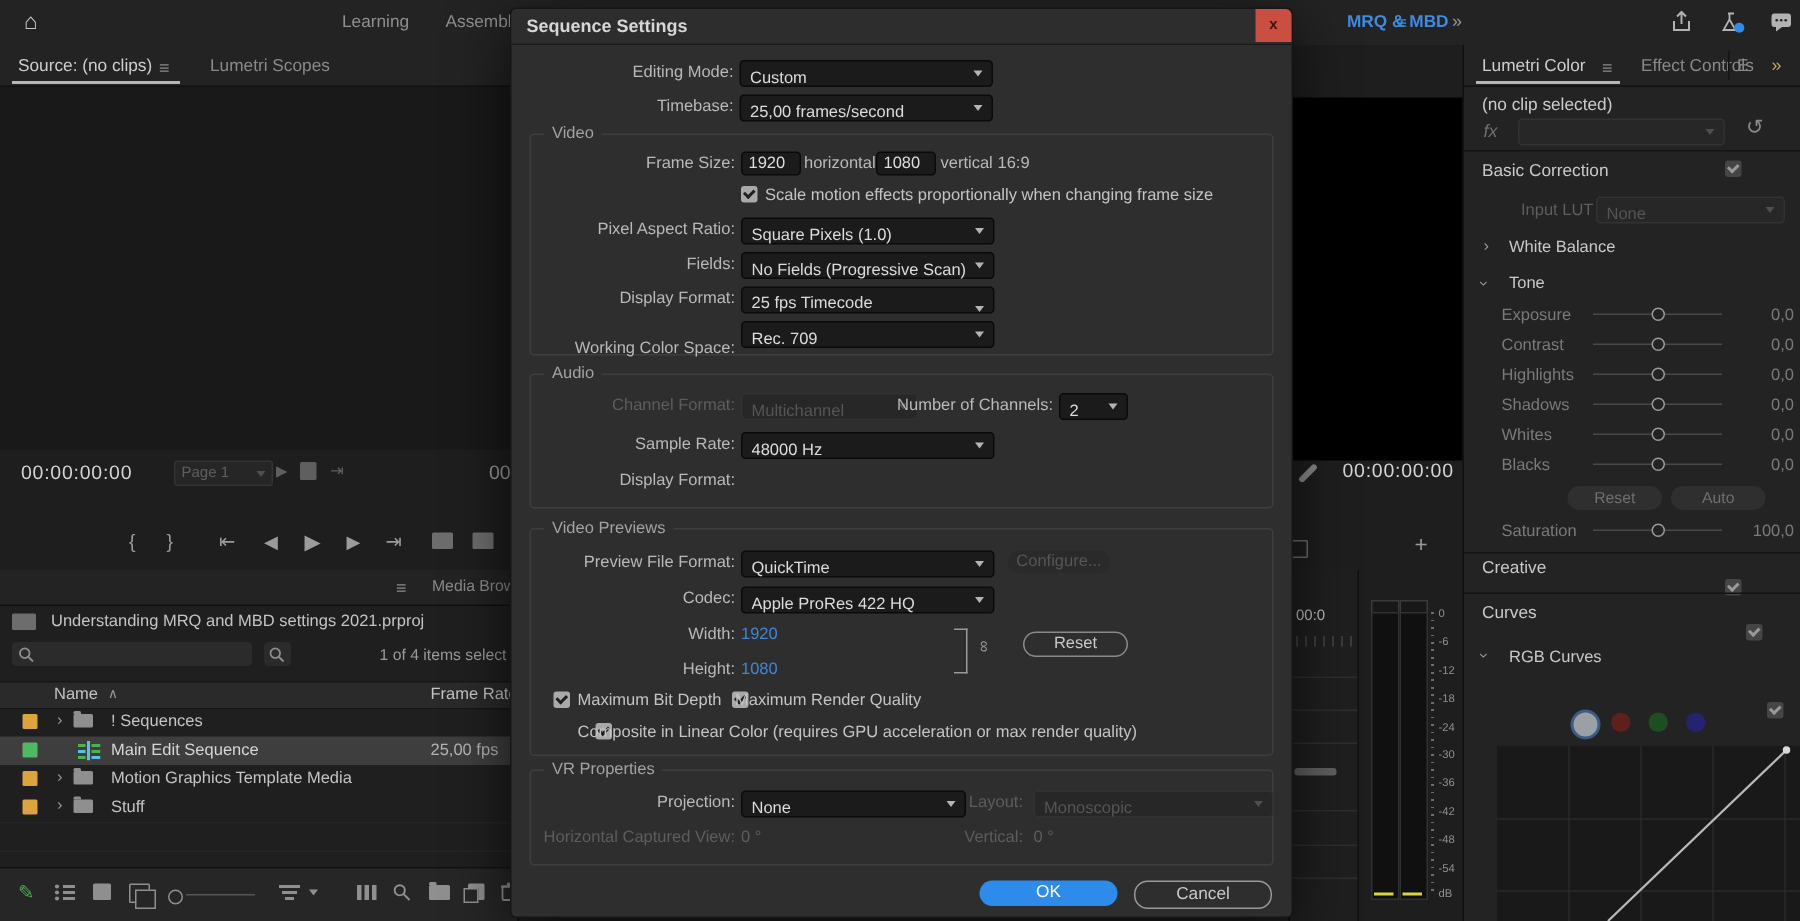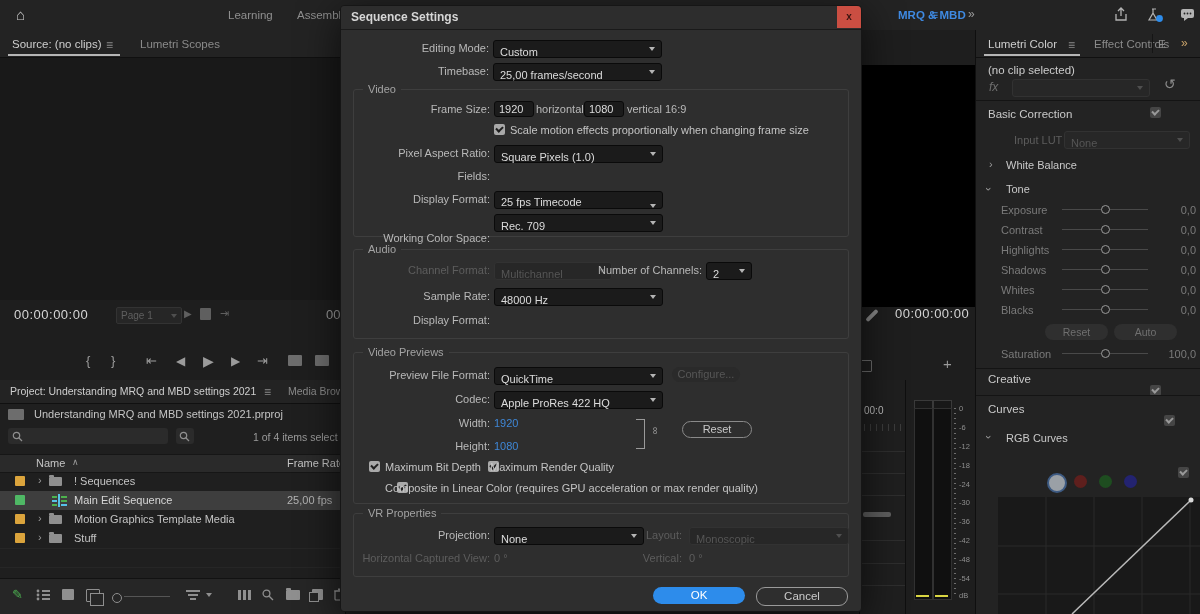--- a/index.html
+++ b/index.html
@@ -111,21 +111,20 @@
   <div class="p" style="left:345px;top:30px;width:630px;height:350px;background:#1e1e1e;border-bottom:1px solid #0f0f0f;">
     <div class="p" style="left:255px;top:35px;width:560px;height:242px;background:#000;"></div>
     <div class="p" style="left:525px;top:278px;width:4px;height:15px;background:#8a8a8a;border-radius:2px;transform:rotate(45deg);"></div>
     <span class="p nw" style="left:550px;top:276px;font-size:13px;color:#d6d6d6;letter-spacing:.5px;">00:00:00:00</span>
     <div class="p" style="left:515px;top:330px;width:10px;height:10px;border:1px solid #6d6d6d;border-radius:1px;"></div>
     <span class="p" style="left:598px;top:325px;color:#9a9a9a;font-size:15px;">+</span>
   </div>
 
   <div class="p" style="left:0;top:380px;width:345px;height:234px;background:#1f1f1f;">
     <div class="p panel-tabs" style="left:0;top:0;width:345px;height:23px;">
-      <span class="p ptab on nw" style="left:10px;top:5px;font-size:10.5px;">Project: Understanding MRQ and MBD settings 2021</span>
       <span class="p menu-ic" style="left:264px;top:5px;">≡</span>
       <span class="p ptab nw" style="left:288px;top:5px;font-size:10.5px;">Media Browser</span>
     </div>
     <div class="p" style="left:8px;top:29px;width:16px;height:11px;background:#6d6d6d;border-radius:1px;"></div>
     <span class="p nw" style="left:34px;top:28px;color:#c4c4c4;">Understanding MRQ and MBD settings 2021.prproj</span>
     <div class="p" style="left:8px;top:48px;width:160px;height:16px;background:#2b2b2b;border-radius:3px;">
       <svg style="position:absolute;left:4px;top:3px;" width="11" height="11">
           <circle cx="4.5" cy="4.5" r="3.2" fill="none" stroke="#8f8f8f" stroke-width="1.2"></circle>
           <line x1="7" y1="7" x2="10" y2="10" stroke="#8f8f8f" stroke-width="1.2"></line>
         </svg>
@@ -390,28 +389,32 @@
       <span class="p cb" style="left:140px;top:34px;"></span>
       <span class="p nw" style="left:156px;top:34px;color:#c4c4c4;">Scale motion effects proportionally when changing frame size</span>
 
       <span class="p lblr nw" style="left:0px;top:57px;width:136px;">Pixel Aspect Ratio:</span>
       <div class="p dd" style="left:140px;top:55px;width:155px;">
           <span class="v">Square Pixels (1.0)</span>
           <span class="chev"></span>
         </div>
 
       <span class="p lblr nw" style="left:0px;top:80px;width:136px;">Fields:</span>
+      <div class="p dd" style="left:140px;top:78px;width:155px;">
+          <span class="v">No Fields (Progressive Scan)</span>
+          <span class="chev"></span>
+        </div>
 
       <span class="p lblr nw" style="left:0px;top:103px;width:136px;">Display Format:</span>
       <div class="p dd" style="left:140px;top:101px;width:155px;align-items:flex-end;">
           <span class="v">25 fps Timecode</span>
           <span class="chev"></span>
         </div>
 
-      <span class="p lblr nw" style="left:0px;top:142px;width:136px;">Working Color Space:</span>
+      <span class="p lblr nw" style="left:0px;top:136px;width:136px;">Working Color Space:</span>
       <div class="p dd" style="left:140px;top:124px;width:155px;">
           <span class="v">Rec. 709</span>
           <span class="chev"></span>
         </div>
     </div>
 
     <div class="p grp" style="left:12px;top:243px;width:494px;height:88px;">
       <span class="cap">Audio</span>
       <span class="p lblr nw dimt" style="left:0px;top:14px;width:136px;">Channel Format:</span>
       <div class="p dd dis" style="left:140px;top:12px;width:104px;">

